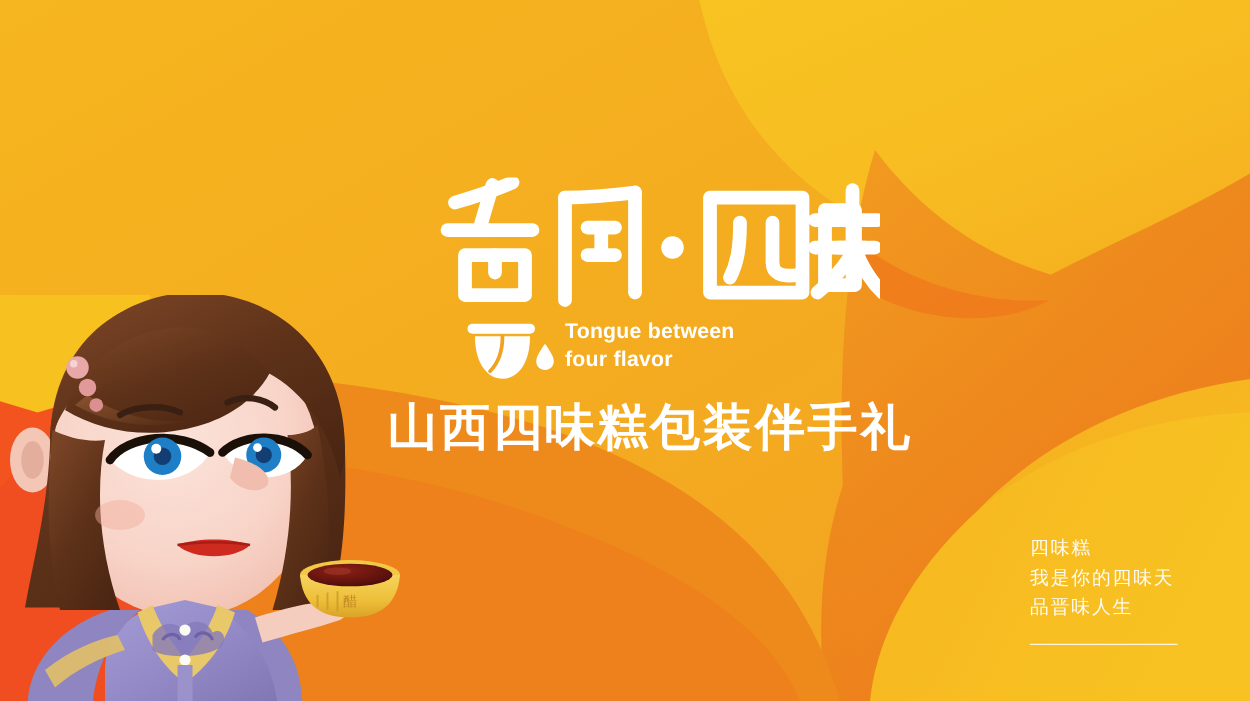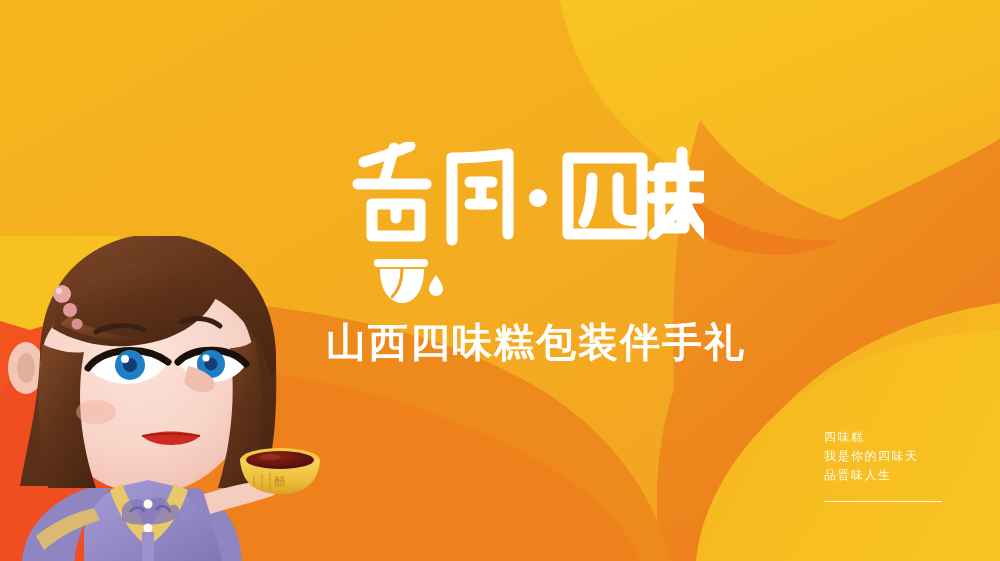--- a/index.html
+++ b/index.html
@@ -71,34 +71,33 @@
   .headline {
     position: absolute;
     left: 310px;
     top: 322px;
     color: #ffffff;
     font-size: 40px;
     font-weight: bold;
     letter-spacing: 2px;
     line-height: 1;
     white-space: nowrap;
-    margin-left: 16px;
   }
 
   
   .tagline {
     position: absolute;
     left: 824px;
     top: 428px;
     width: 160px;
   }
   .tagline-line {
     color: #fdfbf2;
-    font-family: Liberation Serif, serif;
-    font-size: 12px;
+    font-family: Liberation Mono, monospace;
+    font-size: 15px;
     line-height: 1.58;
     letter-spacing: 1.5px;
     white-space: nowrap;
   }
   .tagline-rule {
     margin-top: 16px;
     width: 118px;
     height: 1px;
     background: rgba(255,255,255,0.85);
   }
@@ -355,20 +354,22 @@
     </svg>
 
     <div class="logo-sub-row">
       <svg class="logo-bowl" viewBox="0 0 74 48">
         <rect x="2" y="2" width="54" height="8" rx="4" fill="#FFFFFF"></rect>
         <path d="M 8,12 C 8,34 18,46 30,46 C 42,46 52,34 52,12 Z" fill="#FFFFFF"></path>
         <path d="M 30,12 C 30,24 26,34 20,40" stroke="#F0A322" stroke-width="3" fill="none" stroke-linecap="round"></path>
         <path d="M 64,18 C 69,25 71,29 71,32 C 71,36 68,39 64,39
                  C 60,39 57,36 57,32 C 57,29 59,25 64,18 Z" fill="#FFFFFF"></path>
       </svg>
+      <div class="logo-en">Tongue between
+four flavor</div>
     </div>
   </div>
 
   <div class="headline">山西四味糕包装伴手礼</div>
 
   <div class="tagline">
     <div class="tagline-line">四味糕</div>
     <div class="tagline-line">我是你的四味天</div>
     <div class="tagline-line">品晋味人生</div>
     <div class="tagline-rule"></div>

